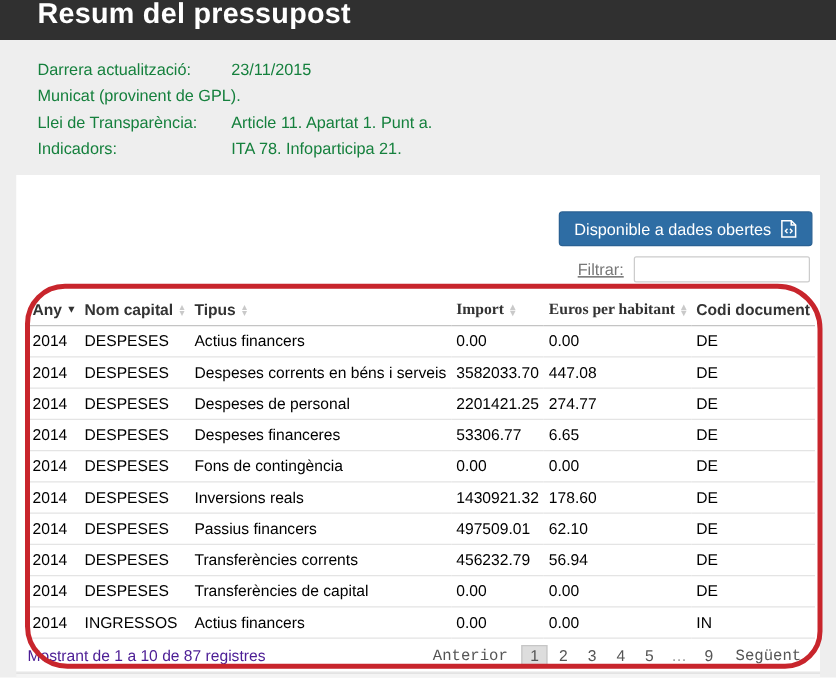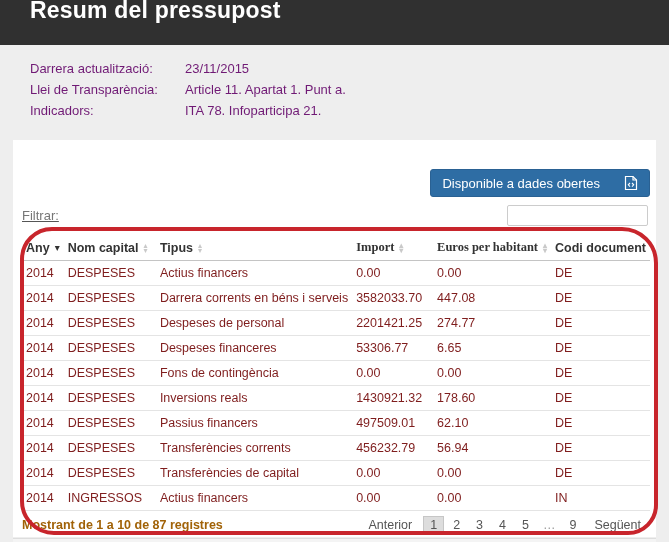--- a/index.html
+++ b/index.html
@@ -10,89 +10,89 @@
   *{box-sizing:border-box;}
   html,body{margin:0;padding:0;}
   body{
     width:669px;height:542px;position:relative;overflow:hidden;
     background:#eeeeee;
     font-family:"Liberation Sans","DejaVu Sans",sans-serif;
     color:#555;
   }
   
   .topbar{
-    height:45px;background:var(--header-dark);overflow:hidden;
+    height:32px;background:var(--header-dark);overflow:hidden;
   }
   .topbar h1{
     margin:-5px 0 0 0;padding-left:30px;
     font-size:23px;font-weight:bold;color:#ffffff;letter-spacing:.2px;
     line-height:30px;white-space:nowrap;
   }
   
   .metadata{padding:13px 30px 0 30px;}
-  .metadata .mrow{display:flex;line-height:21px;font-size:13px;color:#701a75;}
+  .metadata .mrow{display:flex;line-height:21px;font-size:13px;color:#15803d;}
   .metadata .mlabel{width:155px;flex:0 0 155px;}
   .metadata .mvalue{flex:1;}
   
   .panel{
     position:absolute;left:13px;top:140px;width:643px;height:397px;
     background:#ffffff;
   }
   .panel-body{padding:0 6px 0 9px;}
   .btn-row{display:flex;justify-content:flex-end;padding:29px 0 0 0;}
   .btn-open{
-    display:inline-flex;align-items:center;gap:24px;
+    display:inline-flex;align-items:center;gap:7px;
     background:var(--accent-blue);color:#fff;border:1px solid #2a6193;
     border-radius:3px;font-size:13px;padding:5px 11px;cursor:pointer;
     font-family:inherit;
   }
   .btn-open svg{display:block;}
   .filter-row{
-    display:flex;justify-content:space-between;align-items:center;gap:8px;
+    display:flex;justify-content:flex-end;align-items:center;gap:8px;
     padding:8px 2px 0 0;
     text-decoration:underline;
   }
   .filter-row label{font-size:13px;color:#777;}
   .filter-row input{
     width:141px;height:21px;border:1px solid #ccc;border-radius:2px;
     font-size:12px;padding:2px 5px;font-family:inherit;color:#555;
   }
   
   table{width:100%;border-collapse:collapse;margin-top:9px;font-size:12.5px;}
   th{
     font-weight:bold;color:#333;text-align:left;
     padding:5px 4px;border-bottom:1px solid #c4c4c4;white-space:nowrap;
   }
   th .th-inner{display:flex;align-items:center;gap:5px;}
   th.al-right .th-inner{justify-content:flex-start;font-family:Liberation Serif, serif;}
   .sort-stack{display:inline-flex;flex-direction:column;line-height:5px;font-size:8px;color:#c9c9c9;}
   .sort-desc{font-size:10px;color:#333;line-height:10px;}
   td{
-    padding:5px 4px;border-bottom:1px solid #e4e4e4;color:#7f1d1d;
+    padding:5px 4px;border-bottom:1px solid #e4e4e4;color:#000000;
     line-height:14px;white-space:nowrap;overflow:hidden;
   }
   td.al-right{text-align:left;}
   col.c-any{width:40px;}
   col.c-nom{width:98px;}
   col.c-tipus{width:auto;}
   col.c-import{width:90px;}
   col.c-euros{width:118px;}
   col.c-codidoc{width:92px;}
   
   .info-row{
     display:flex;justify-content:space-between;align-items:center;
     padding:5px 0 4px 0;font-size:12.5px;
   }
-  .summary-text{color:#a16207;font-weight:bold;}
+  .summary-text{color:#4c1d95;}
   .pagination{display:flex;align-items:center;gap:2px;color:#555;}
   .page-item{
     padding:1px 6px;font-size:12.5px;color:#555;cursor:pointer;border:1px solid transparent;
   }
   .page-item.active{background:#ddd;border:1px solid #c6c6c6;}
-  .page-item.nav{padding:1px 8px;}
+  .page-item.nav{padding:1px 8px;font-family:Liberation Mono, monospace;}
   .page-item.ellipsis{cursor:default;color:#999;padding:1px 4px;}
   
   .panel-footer{
     border-top:1px solid #ddd;background:#f4f4f4;
     text-align:right;font-size:12px;color:#999;
     padding:3px 7px;height:21px;
   }
   
   .annotation{
     position:absolute;left:20px;top:227px;width:638px;height:308px;
@@ -107,20 +107,21 @@
 <div class="topbar">
   <h1>Resum del pressupost</h1>
 </div>
 
 <div class="metadata">
     <div class="mrow">
       <span class="mlabel">Darrera actualització:</span>
       <span class="mvalue">23/11/2015</span>
     </div>
     <div class="mrow">
+      <span class="mvalue">Municat (provinent de GPL).</span>
     </div>
     <div class="mrow">
       <span class="mlabel">Llei de Transparència:</span>
       <span class="mvalue">Article 11. Apartat 1. Punt a.</span>
     </div>
     <div class="mrow">
       <span class="mlabel">Indicadors:</span>
       <span class="mvalue">ITA 78. Infoparticipa 21.</span>
     </div>
   </div>
@@ -210,21 +211,21 @@
             <td class="">2014</td>
             <td class="">DESPESES</td>
             <td class="">Actius financers</td>
             <td class="al-right">0.00</td>
             <td class="al-right">0.00</td>
             <td class="">DE</td>
           </tr>
           <tr>
             <td class="">2014</td>
             <td class="">DESPESES</td>
-            <td class="">Darrera corrents en béns i serveis</td>
+            <td class="">Despeses corrents en béns i serveis</td>
             <td class="al-right">3582033.70</td>
             <td class="al-right">447.08</td>
             <td class="">DE</td>
           </tr>
           <tr>
             <td class="">2014</td>
             <td class="">DESPESES</td>
             <td class="">Despeses de personal</td>
             <td class="al-right">2201421.25</td>
             <td class="al-right">274.77</td>

